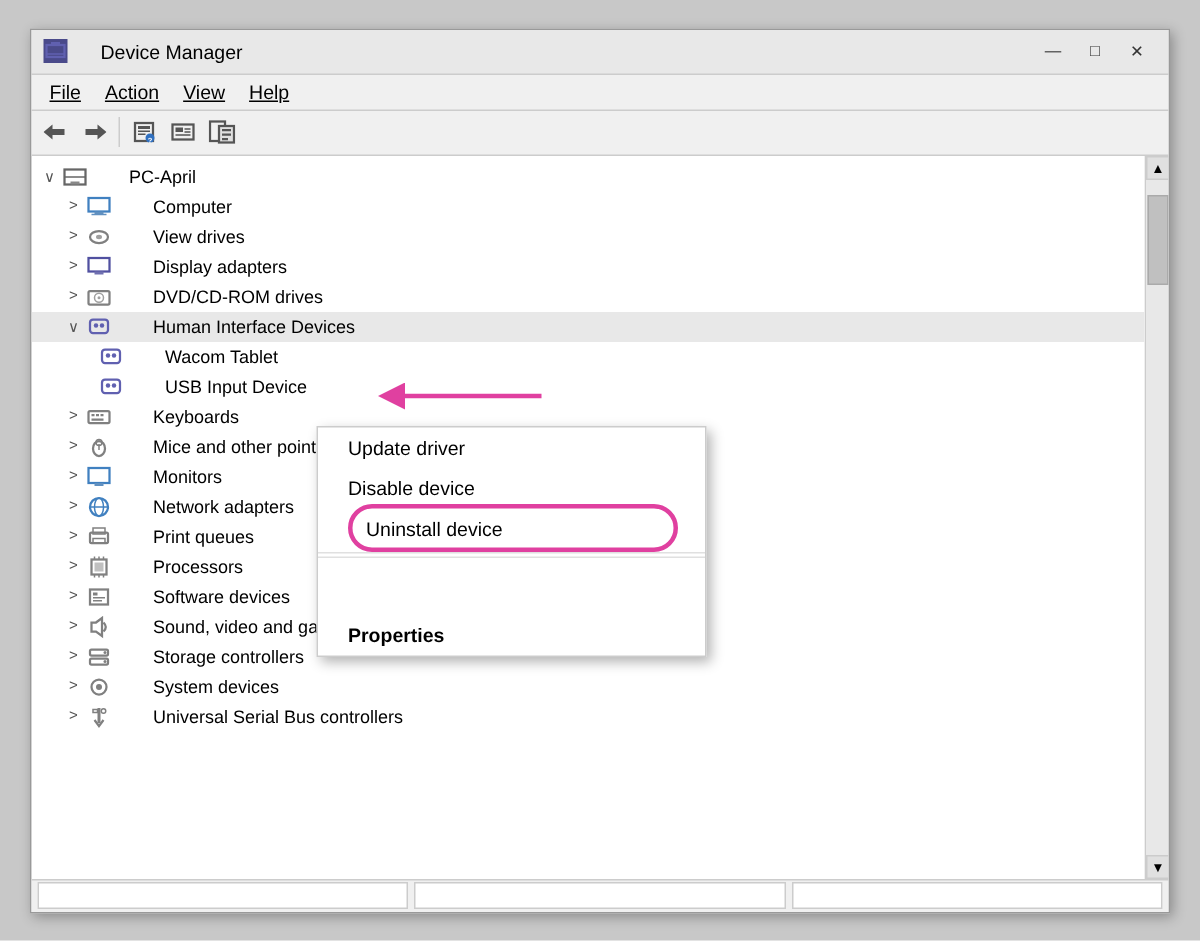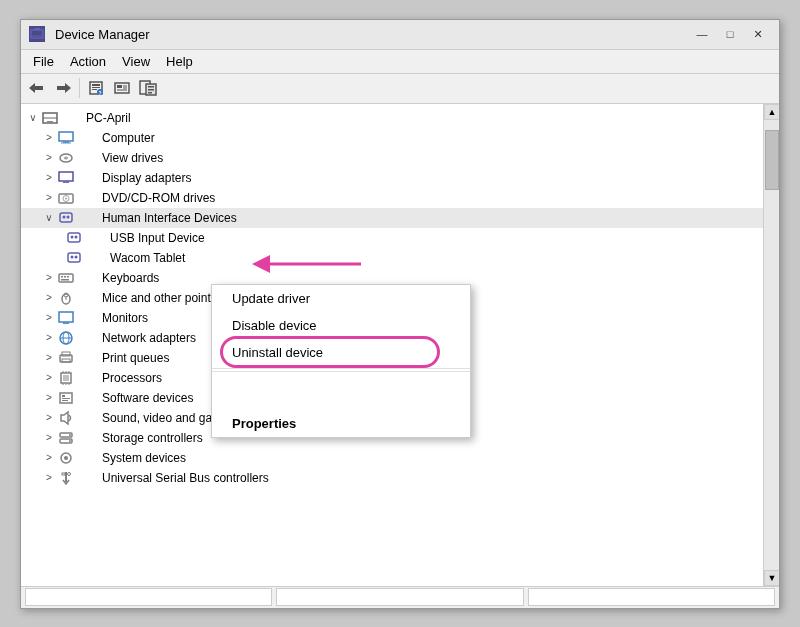--- a/index.html
+++ b/index.html
@@ -30,21 +30,21 @@
       height: 30px;
       display: flex;
       align-items: center;
       padding: 0 8px;
       justify-content: space-between;
     }
 
     .title-bar-left {
       display: flex;
       align-items: center;
-      gap: 10px;
+      gap: 22px;
     }
 
     .title-icon {
       width: 16px;
       height: 16px;
       background: #4a4a8a;
       display: flex;
       align-items: center;
       justify-content: center;
       color: white;
@@ -80,20 +80,21 @@
       height: 24px;
       display: flex;
       align-items: center;
       padding: 0 4px;
     }
 
     .menu-item {
       padding: 2px 8px;
       cursor: pointer;
       font-size: 13px;
+      text-decoration: underline;
     }
 
     .toolbar {
       background: #f0f0f0;
       border-bottom: 1px solid #ccc;
       height: 30px;
       display: flex;
       align-items: center;
       padding: 2px 4px;
       gap: 2px;
@@ -249,20 +250,21 @@
     }
 
     .ctx-item.bold {
       font-weight: bold;
       margin-top: 38px;
     }
 
     
     .ctx-item.uninstall-item {
       position: relative;
+      margin-left: 12px;
     }
 
     .uninstall-circle {
       position: absolute;
       left: 8px;
       top: 50%;
       transform: translateY(-50%);
       width: 220px;
       height: 32px;
       border: 3px solid #e040a0;
@@ -438,34 +440,34 @@
       <div class="tree-item">
         <span class="tree-indent" style="width:36px"></span>
         <span class="tree-arrow" style="width:8px"></span>
         <span class="tree-icon">
           <svg width="16" height="16" viewBox="0 0 16 16">
             <rect x="2" y="3" width="12" height="9" rx="2" fill="none" stroke="#6060b0" stroke-width="1.5"></rect>
             <circle cx="6" cy="7" r="1.5" fill="#6060b0"></circle>
             <circle cx="10" cy="7" r="1.5" fill="#6060b0"></circle>
           </svg>
         </span>
-        <span class="tree-label">USB Input Device</span>
+        <span class="tree-label">Wacom Tablet</span>
       </div>
 
       <div class="tree-item">
         <span class="tree-indent" style="width:36px"></span>
         <span class="tree-arrow" style="width:8px"></span>
         <span class="tree-icon">
           <svg width="16" height="16" viewBox="0 0 16 16">
             <rect x="2" y="3" width="12" height="9" rx="2" fill="none" stroke="#6060b0" stroke-width="1.5"></rect>
             <circle cx="6" cy="7" r="1.5" fill="#6060b0"></circle>
             <circle cx="10" cy="7" r="1.5" fill="#6060b0"></circle>
           </svg>
         </span>
-        <span class="tree-label">Wacom Tablet</span>
+        <span class="tree-label">USB Input Device</span>
       </div>
 
       <div class="tree-item">
         <span class="tree-indent" style="width:20px"></span>
         <span class="tree-arrow">&gt;</span>
         <span class="tree-icon">
           <svg width="16" height="16" viewBox="0 0 16 16">
             <rect x="1" y="4" width="14" height="8" rx="1" fill="none" stroke="#808080" stroke-width="1.5"></rect>
             <rect x="3" y="6" width="2" height="1.5" fill="#808080"></rect>
             <rect x="6" y="6" width="2" height="1.5" fill="#808080"></rect>

